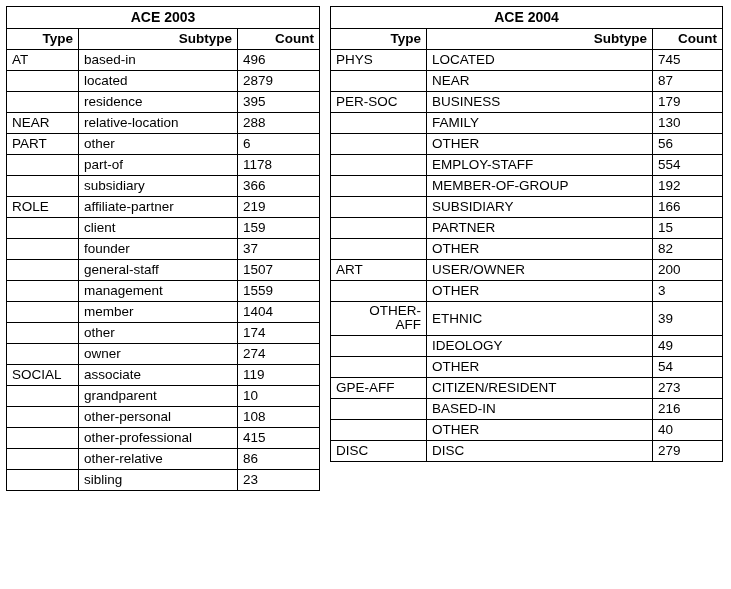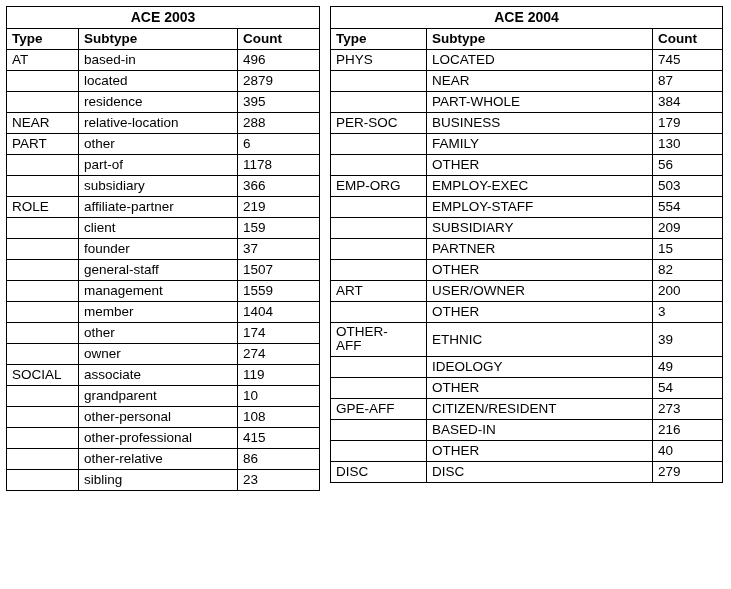--- a/index.html
+++ b/index.html
@@ -45,20 +45,21 @@
     white-space: nowrap;
   }
   .caption-cell {
     text-align: center;
     font-weight: bold;
     font-size: 14px;
     padding: 3px 0 4px 0;
   }
   .colhead {
     font-weight: bold;
+    text-align: right;
   }
   
   .left col.c-type   { width: 72px; }
   .left col.c-sub    { width: 159px; }
   .left col.c-count  { width: 82px; }
   
   .right col.c-type  { width: 96px; }
   .right col.c-sub   { width: 226px; }
   .right col.c-count { width: 70px; }
 
@@ -67,21 +68,21 @@
     border-top: none;
     border-bottom: none;
   }
   td.group-last {
     border-top: none;
   }
   td.group-start {
     border-bottom: none;
   }
   .num { text-align: left; margin-top: 12px; }
-  .two-line { line-height: 1.05; white-space: normal; }
+  .two-line { line-height: 1.05; white-space: normal; text-align: right; }
 </style>
 </head>
 <body>
 
 <div class="page">
   <div class="tables">
 
     <table class="ace left">
       <colgroup>
         <col class="c-type">
@@ -229,56 +230,51 @@
         <tr>
           <td class="group-start">PHYS</td>
           <td>LOCATED</td>
           <td class="num">745</td>
         </tr>
         <tr>
           <td class="group-cont"></td>
           <td>NEAR</td>
           <td class="num">87</td>
         </tr>
-        <tr>
-          <td class="group-last"></td>
-          <td>PART-WHOLE</td>
-          <td class="num">384</td>
-        </tr>
 
         <tr>
           <td class="group-start">PER-SOC</td>
           <td>BUSINESS</td>
           <td class="num">179</td>
         </tr>
         <tr>
           <td class="group-cont"></td>
           <td>FAMILY</td>
           <td class="num">130</td>
         </tr>
         <tr>
           <td class="group-last"></td>
           <td>OTHER</td>
           <td class="num">56</td>
         </tr>
 
         <tr>
-          <td class="group-start">EMP-ORG</td>
-          <td>EMPLOY-EXEC</td>
-          <td class="num">503</td>
-        </tr>
-        <tr>
           <td class="group-cont"></td>
           <td>EMPLOY-STAFF</td>
           <td class="num">554</td>
         </tr>
         <tr>
           <td class="group-cont"></td>
+          <td>MEMBER-OF-GROUP</td>
+          <td class="num">192</td>
+        </tr>
+        <tr>
+          <td class="group-cont"></td>
           <td>SUBSIDIARY</td>
-          <td class="num">209</td>
+          <td class="num">166</td>
         </tr>
         <tr>
           <td class="group-cont"></td>
           <td>PARTNER</td>
           <td class="num">15</td>
         </tr>
         <tr>
           <td class="group-last"></td>
           <td>OTHER</td>
           <td class="num">82</td>

